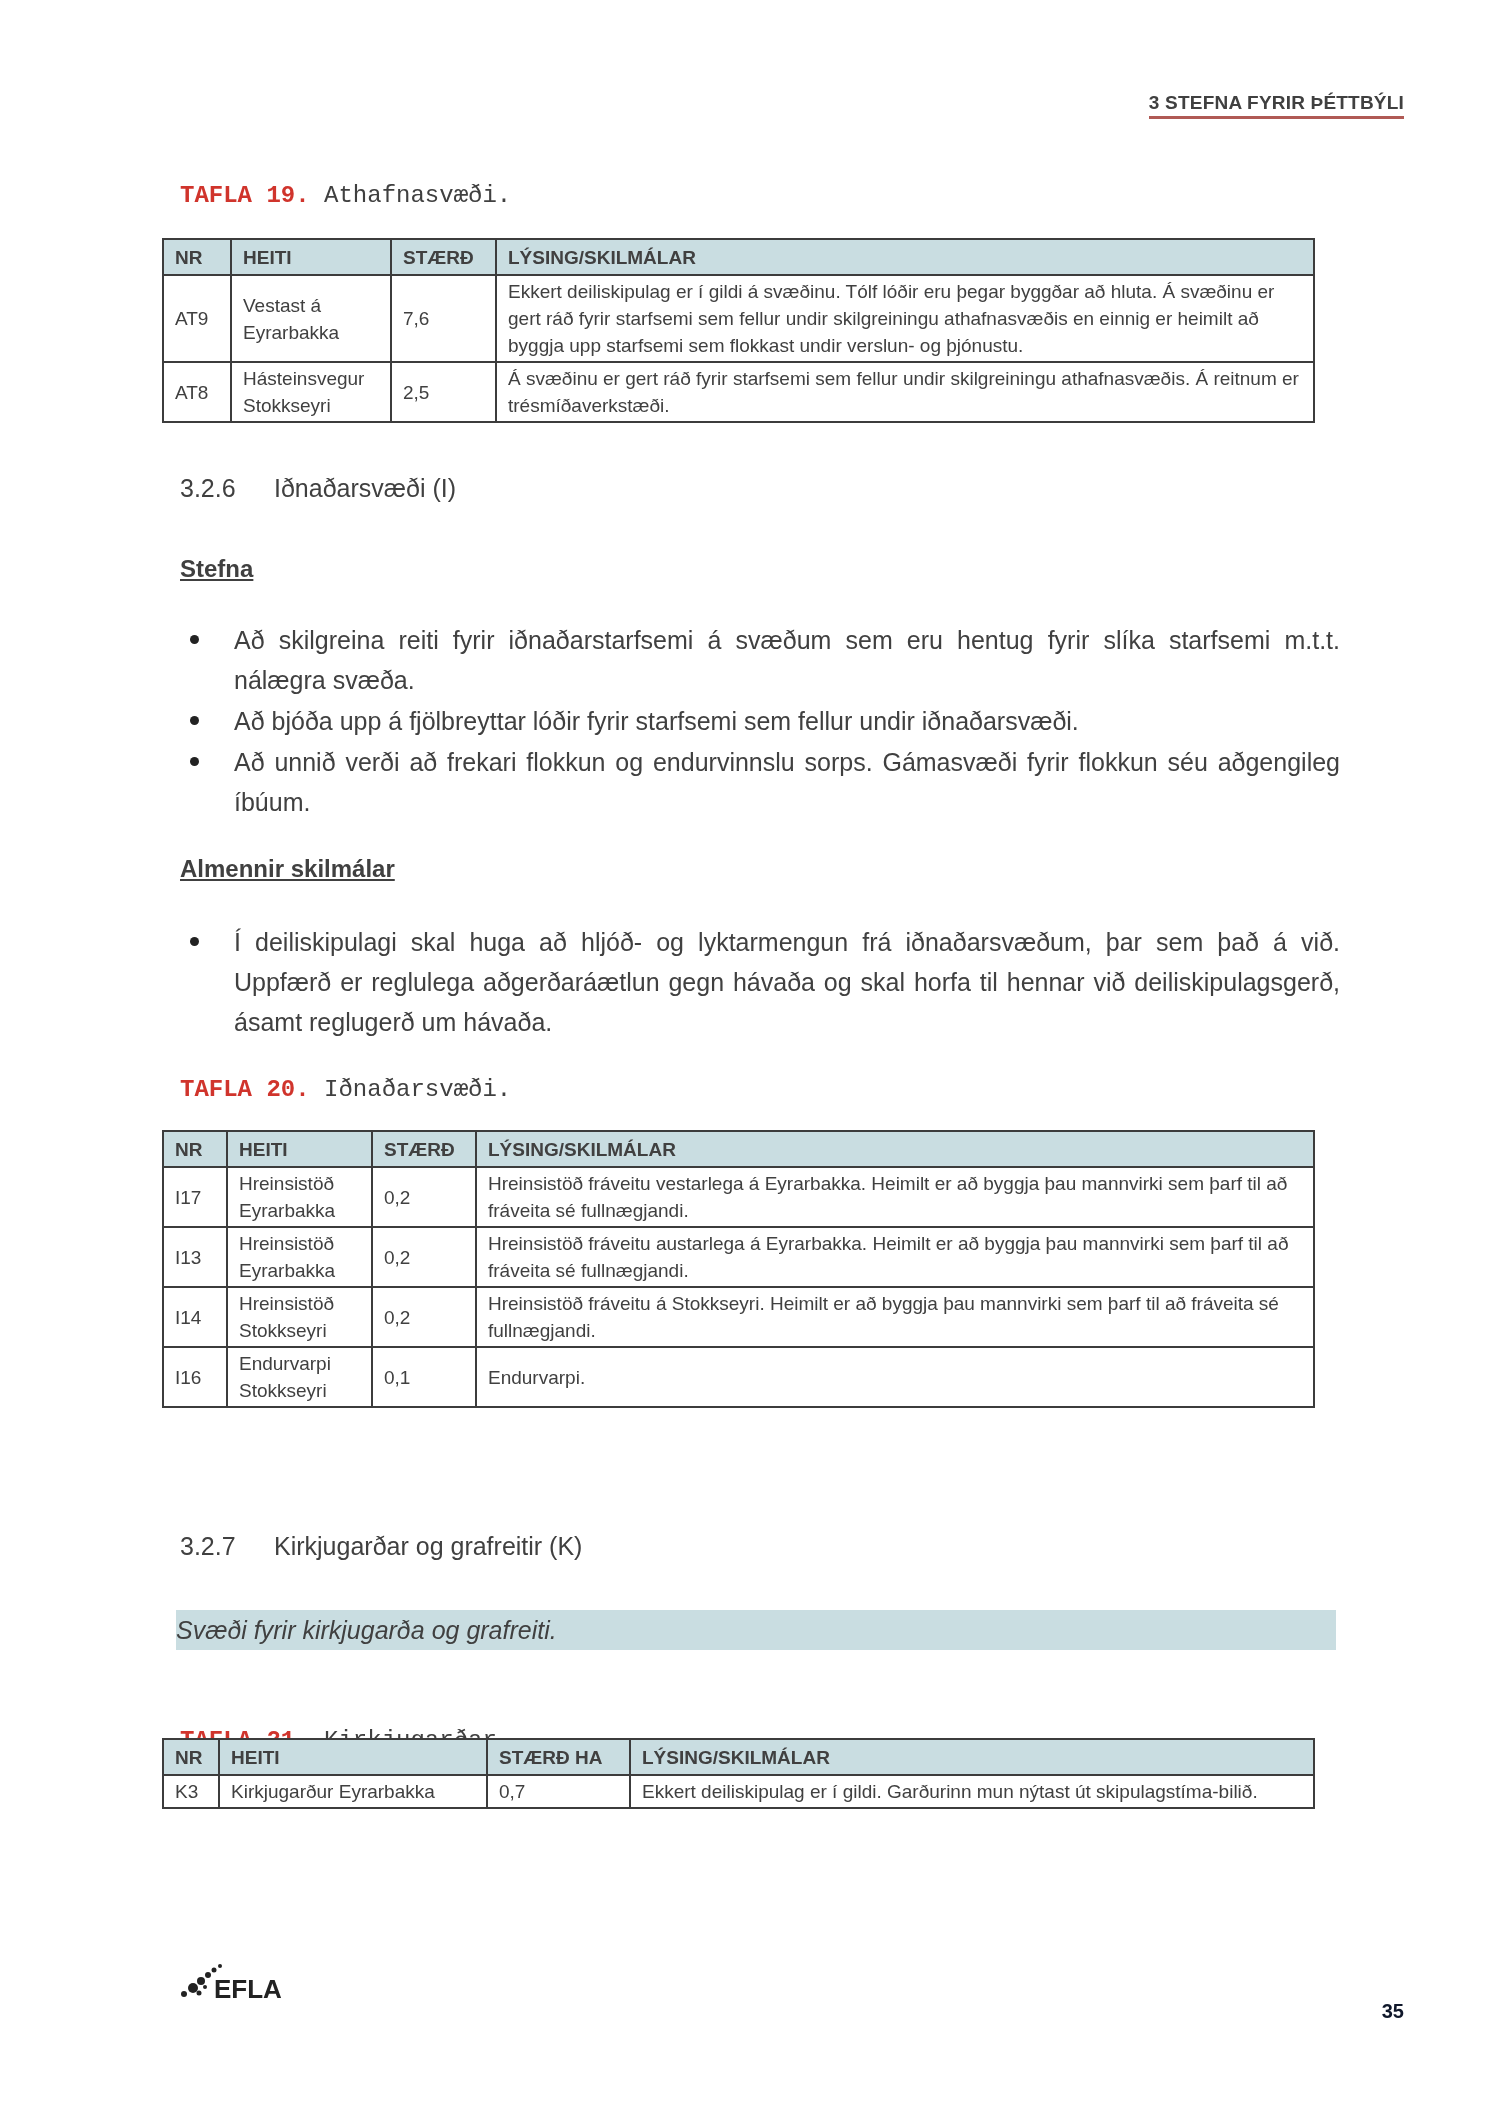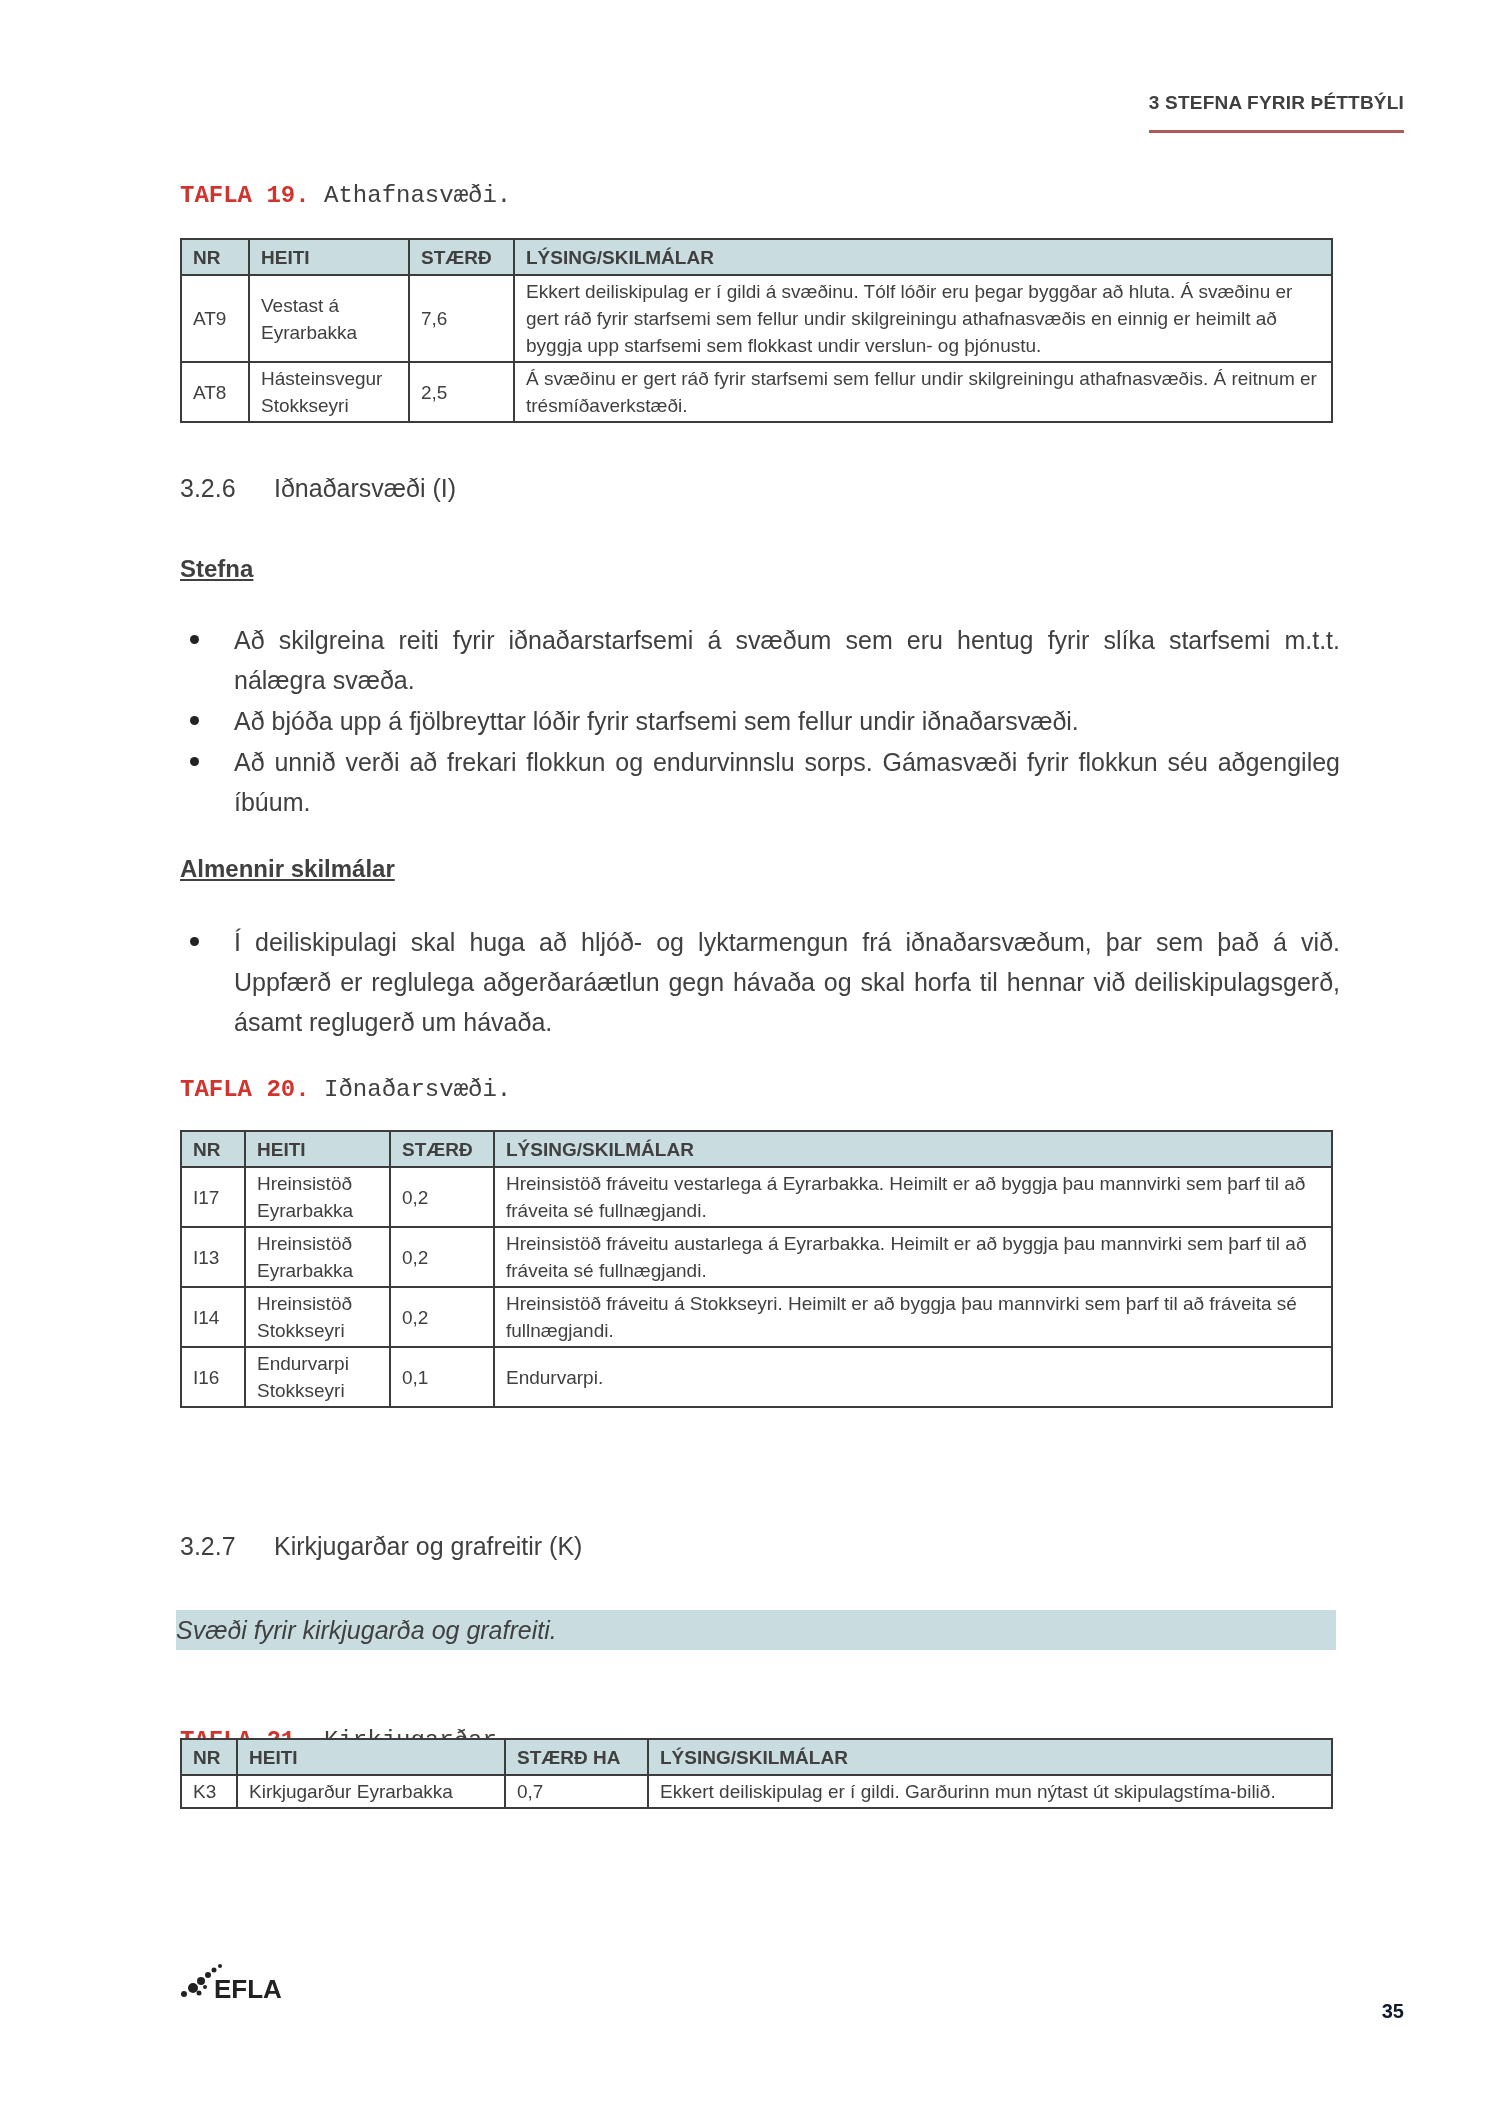--- a/index.html
+++ b/index.html
@@ -3,26 +3,26 @@
 <meta charset="utf-8">
 <style>
   html, body { margin: 0; padding: 0; background: #ffffff; }
   body {
     width: 1500px; height: 2122px; position: relative; overflow: hidden;
     font-family: "Liberation Sans", "DejaVu Sans", sans-serif; color: #404040;
   }
   .abs { position: absolute; }
   .running-header {
     right: 96px; top: 92px; font-size: 19px; font-weight: bold; color: #404040;
-    border-bottom: 3px solid #b05a55; padding-bottom: 16px; letter-spacing: 0.2px;
+    border-bottom: 3px solid #b05a55; padding-bottom: 2px; letter-spacing: 0.2px;
   }
   .caption { left: 180px; font-size: 24px; color: #404040; font-family: Liberation Mono, monospace; }
   .caption .lbl { color: #d0342c; font-weight: bold; }
   table.t {
-    position: absolute; left: 180px; border-collapse: collapse;
+    position: absolute; left: 162px; border-collapse: collapse;
     font-size: 19px; color: #404040; line-height: 27px; border-radius: 7px;
   }
   table.t th, table.t td { border: 2px solid #3c3c3c; padding: 2px 11px; vertical-align: middle; text-align: left; }
   table.t th { background: #c9dde1; font-weight: bold; height: 30px; }
   .h2 { left: 180px; font-size: 25px; color: #404040; }
   .h2 .num { display: inline-block; width: 94px; }
   .h3 { left: 180px; font-size: 24px; font-weight: bold; color: #404040; text-decoration: underline; }
   ul.bul { position: absolute; left: 188px; width: 1152px; margin: 0; padding: 0; list-style: none; font-size: 25px; line-height: 40px; color: #404040; }
   ul.bul li { position: relative; padding-left: 46px; text-align: justify; margin-bottom: 1px; }
   ul.bul li .dot { position: absolute; left: 2px; top: 15px; width: 9px; height: 9px; border-radius: 50%; background: #222; }

